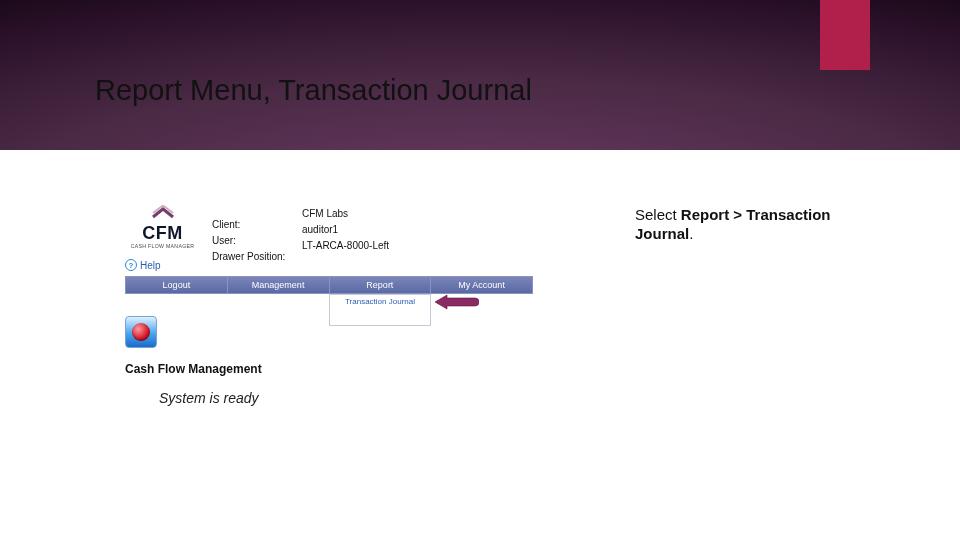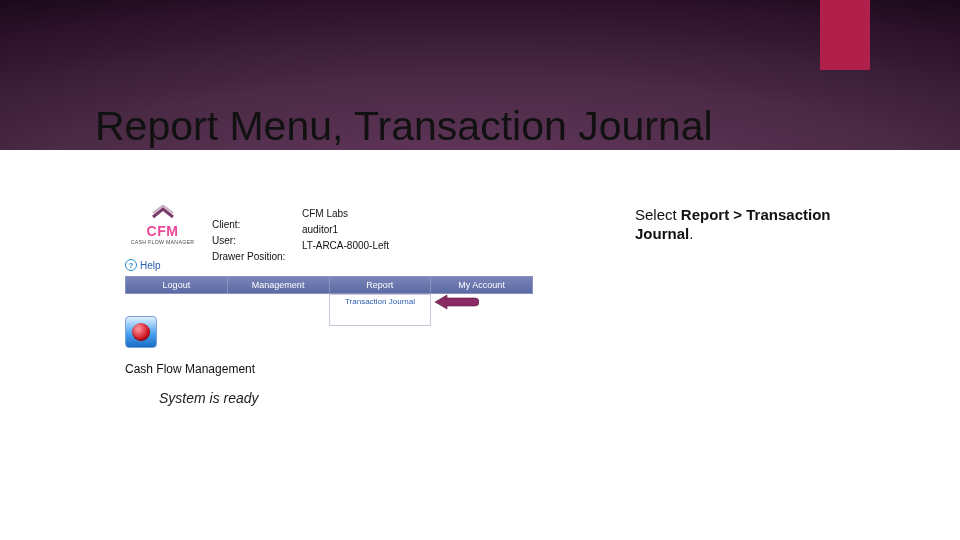--- a/index.html
+++ b/index.html
@@ -15,22 +15,22 @@
     position: absolute;
     top: 0;
     right: 90px;
     width: 50px;
     height: 70px;
     background: #b0204a;
   }
   .title {
     position: absolute;
     left: 95px;
-    top: 103px;
-    font-size: 41px;
+    top: 74px;
+    font-size: 29px;
     font-weight: 400;
     color: #111;
   }
 
   .content {
     position: relative;
     width: 100%;
     height: 390px;
     background: #fff;
   }
@@ -45,23 +45,23 @@
   .appinfo-row { display: flex; align-items: flex-start; }
   .logo-block {
     width: 75px;
     text-align: center;
     margin-right: 12px;
   }
   .logo-chevron {
     width: 26px; height: 14px; margin: 0 auto 1px;
   }
   .logo-text {
-    font-size: 14px;
+    font-size: 18px;
     font-weight: 800;
-    color: #ec4899;
+    color: #0f172a;
     letter-spacing: 0.5px;
     line-height: 1;
   }
   .logo-sub {
     font-size: 5.2px;
     color: #4a4a52;
     letter-spacing: 0.3px;
     margin-top: 1px;
   }
   .info-table { font-size: 10px; color: #111; }
@@ -137,21 +137,21 @@
   }
   .record-btn .dot {
     width: 18px; height: 18px; border-radius: 50%;
     background: radial-gradient(circle at 35% 33%, #ff9aa0, #d01220 62%, #7a0008);
     box-shadow: inset 0 -1px 2px rgba(0,0,0,.4);
   }
 
   .cfm-heading {
     margin-top: 14px;
     font-size: 12px;
-    font-weight: 400;
+    font-weight: 700;
     color: #111;
   }
   .status-line {
     margin-top: 14px;
     margin-left: 34px;
     font-size: 14px;
     font-style: italic;
     color: #222;
   }
 

